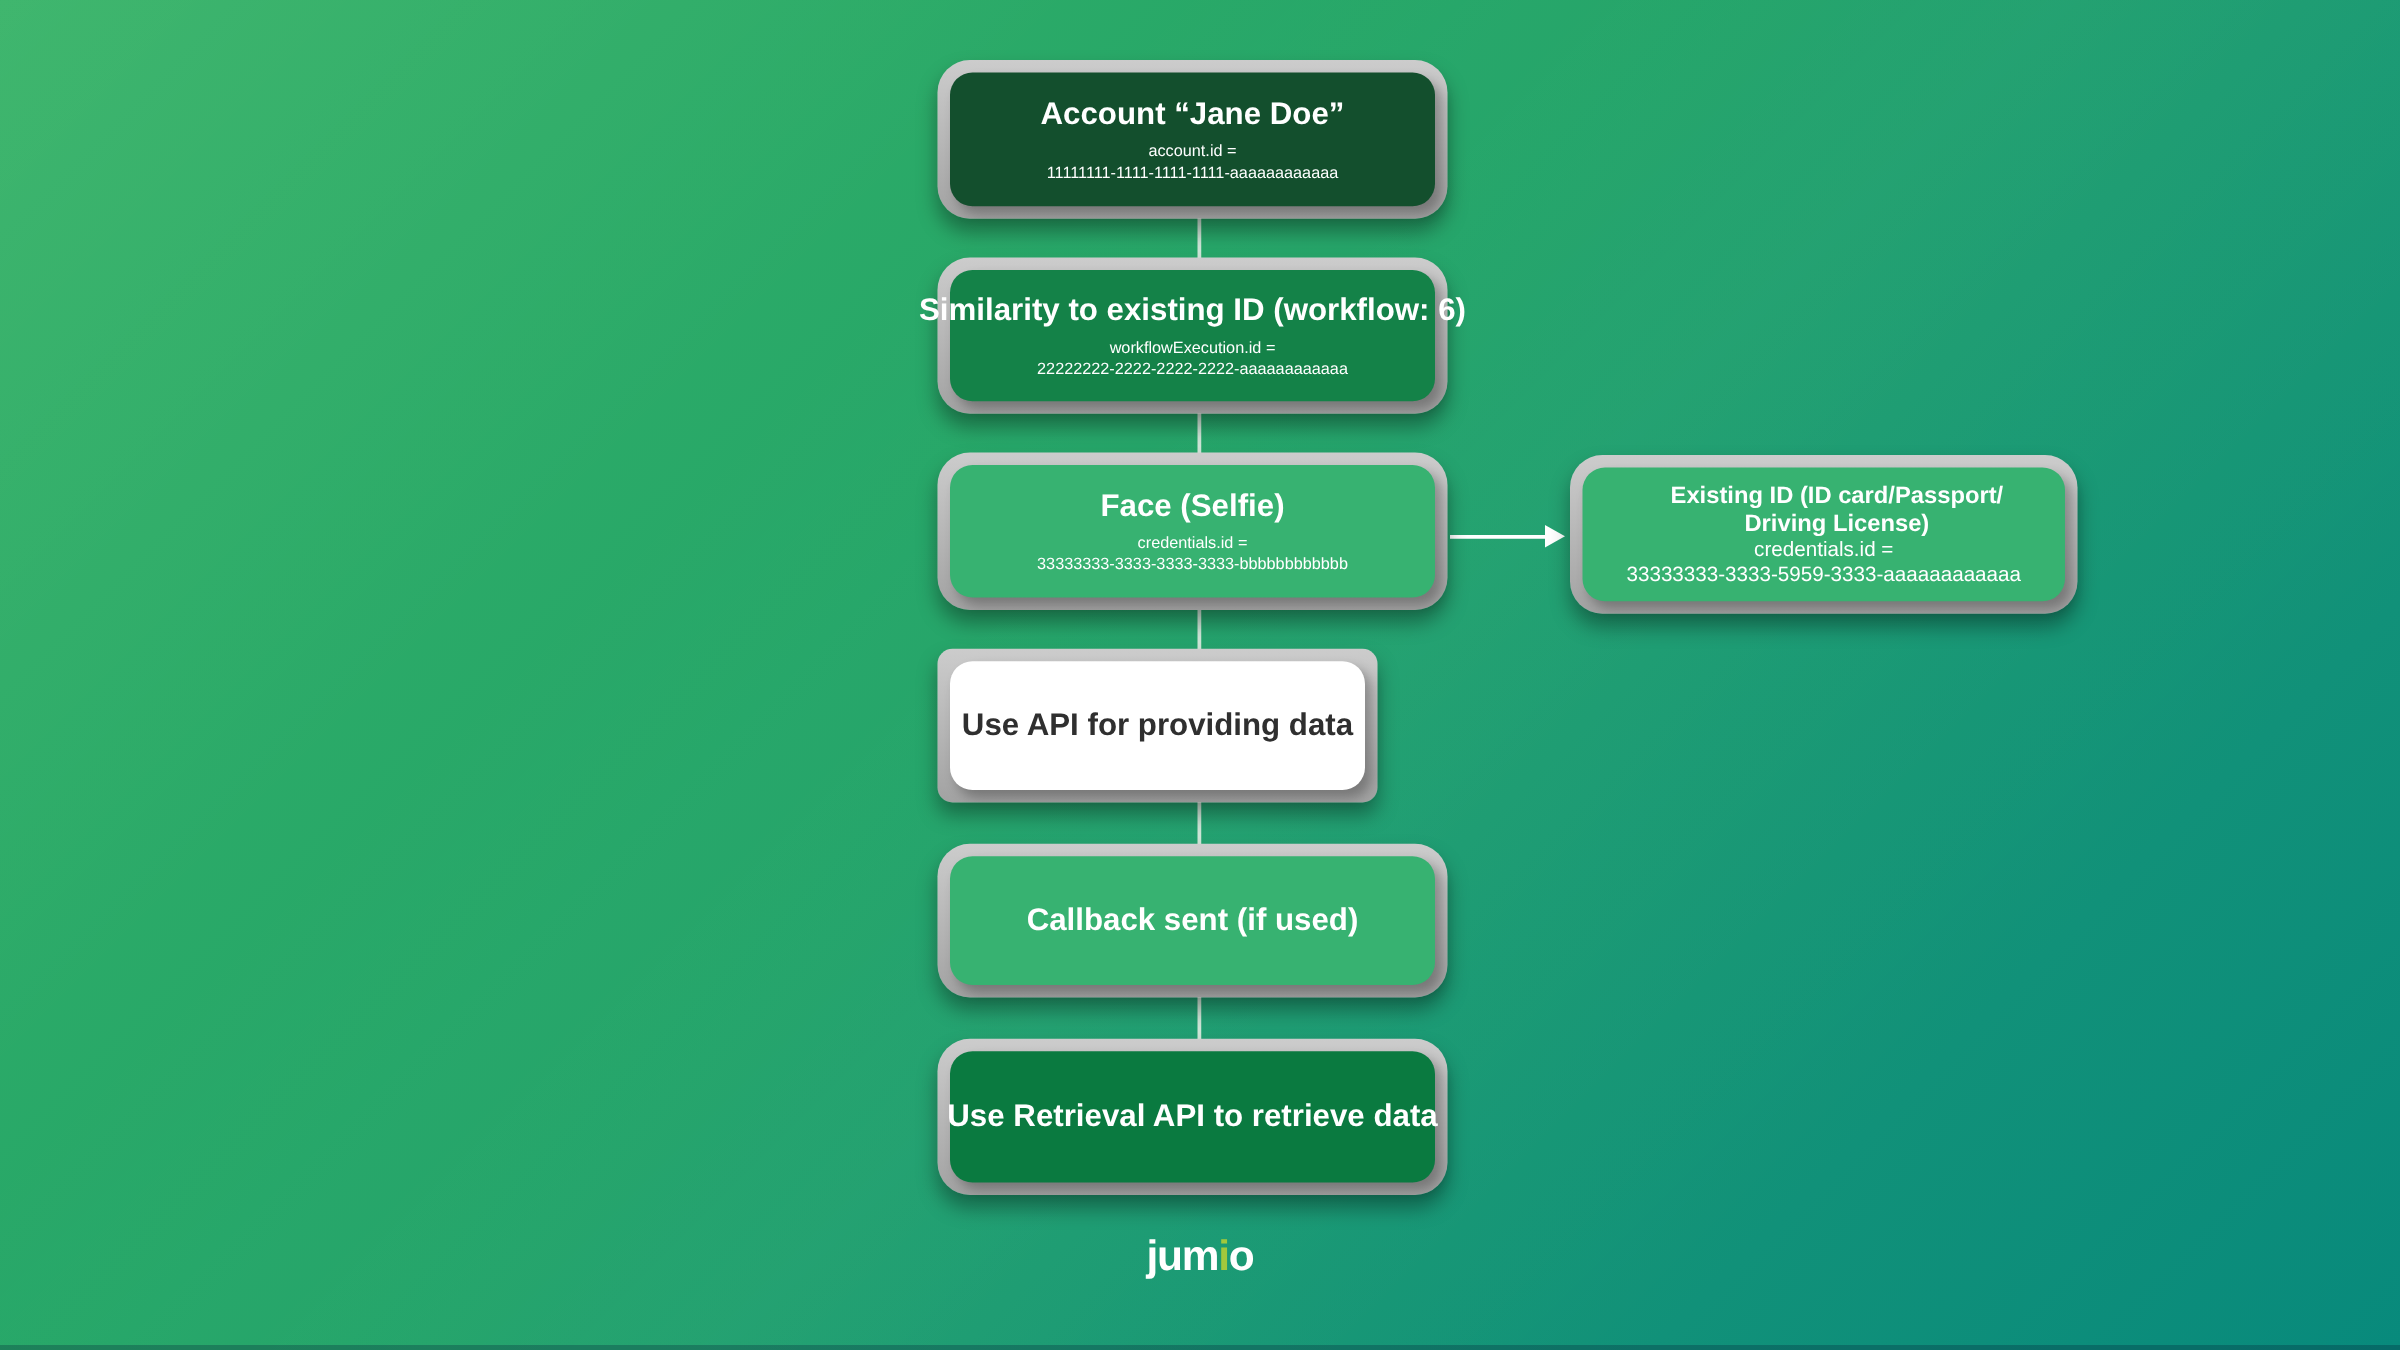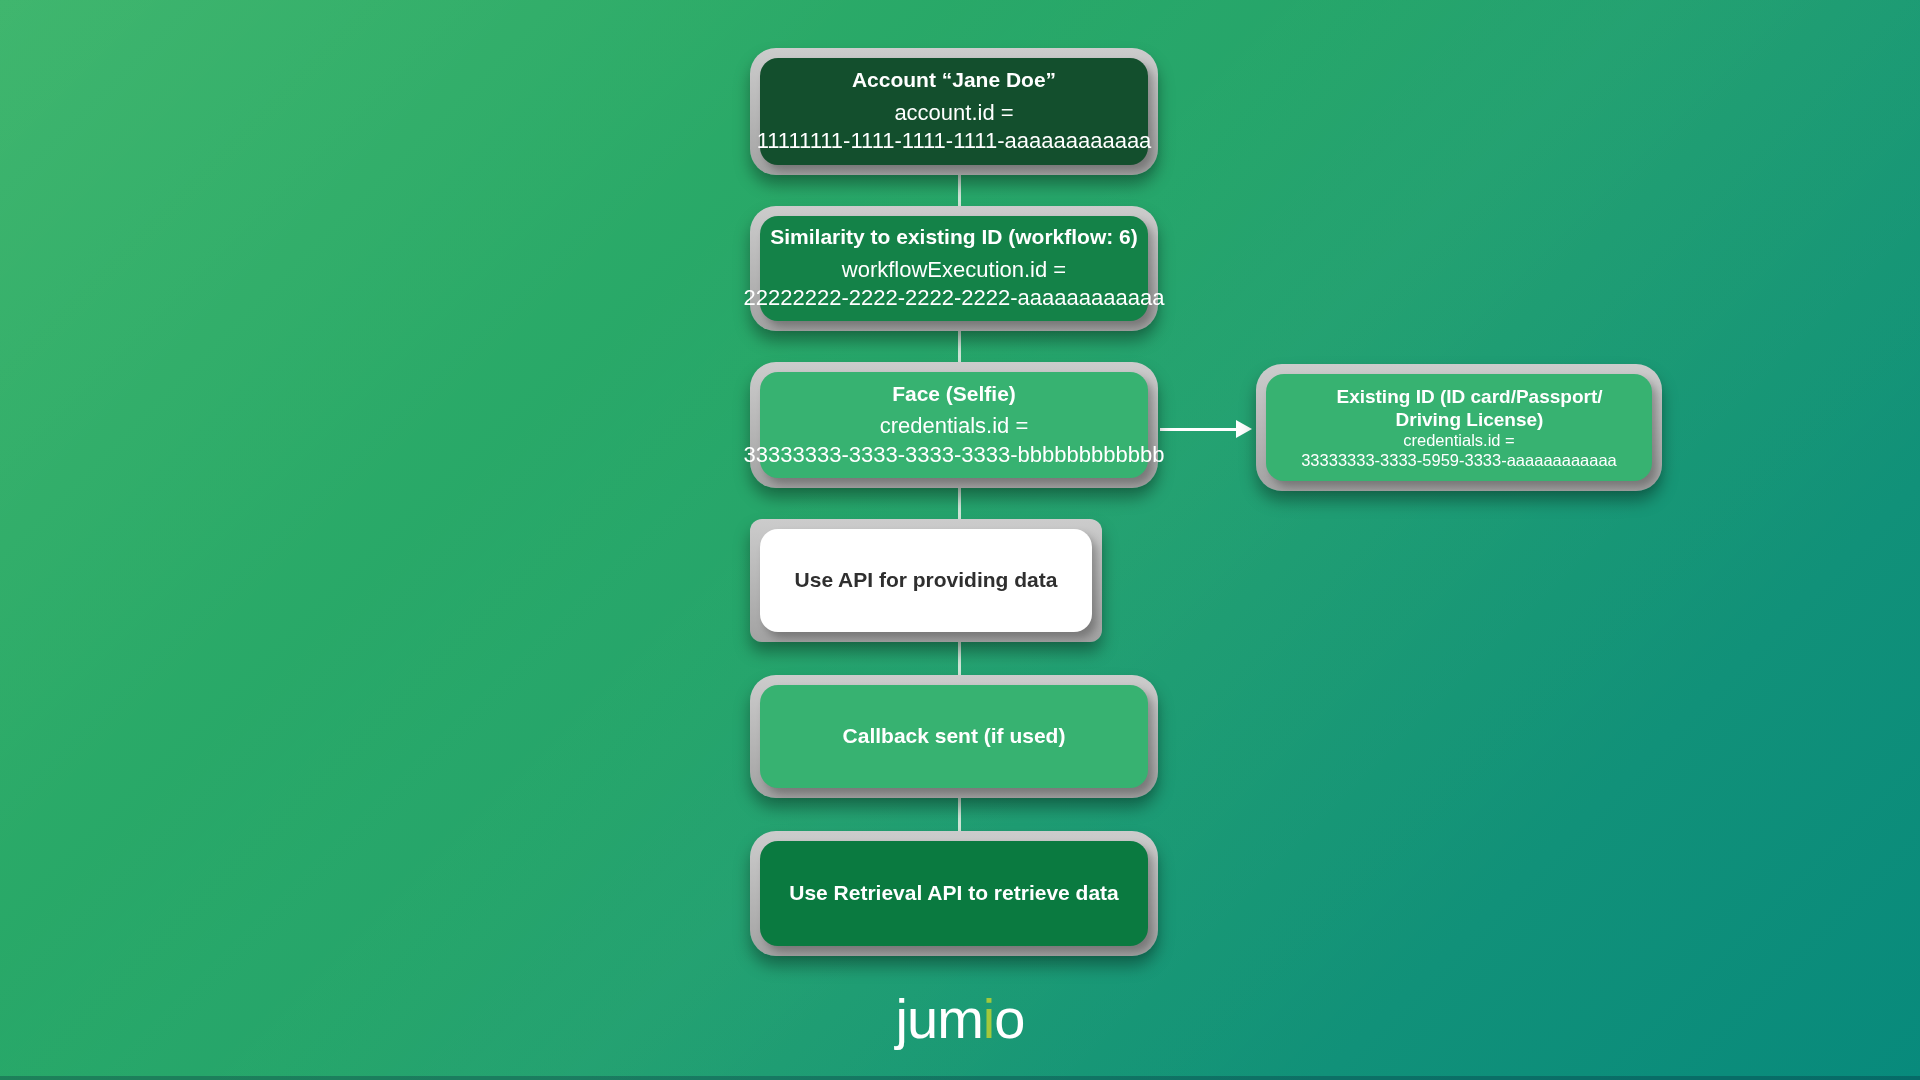--- a/index.html
+++ b/index.html
@@ -30,22 +30,22 @@
     box-shadow: 0 10px 16px rgba(0,0,0,0.35);
     box-sizing: border-box;
   }
   .node-inner {
     width: 100%; height: 100%;
     border-radius: 18px;
     box-shadow: 5px 6px 9px rgba(0,0,0,0.28);
     display: flex; flex-direction: column; align-items: center; justify-content: center;
     text-align: center; box-sizing: border-box; padding: 4px 8px;
   }
-  .node-title { font-size: 21px; font-weight: bold; white-space: nowrap; line-height: 1.25; }
-  .node-sub   { font-size: 22px; line-height: 1.3; white-space: nowrap; }
+  .node-title { font-size: 25px; font-weight: bold; white-space: nowrap; line-height: 1.25; }
+  .node-sub   { font-size: 13px; line-height: 1.3; white-space: nowrap; }
   .sub-gap    { margin-top: 5px; }
   .side-title { font-size: 19px; font-weight: bold; line-height: 1.22; white-space: nowrap; margin-left: 21px; }
   .side-sub   { font-size: 16.5px; line-height: 1.18; white-space: nowrap; }
 
   
   .n-account    { left: 750px; top:  48px; width: 408px; height: 127px; }
   .n-similarity { left: 750px; top: 206px; width: 408px; height: 125px; }
   .n-face       { left: 750px; top: 362px; width: 408px; height: 126px; }
   .n-useapi     { left: 750px; top: 519px; width: 352px; height: 123px; border-radius: 12px; }
   .n-callback   { left: 750px; top: 675px; width: 408px; height: 123px; }
@@ -57,21 +57,21 @@
     background: #ffffff; z-index: 0;
   }
   .arrow-head {
     position: absolute; left: 1236px; top: 420px; width: 0; height: 0; z-index: 0;
     border-left: 16px solid #ffffff;
     border-top: 9.5px solid transparent;
     border-bottom: 9.5px solid transparent;
   }
   .logo {
     position: absolute; left: 50%; transform: translateX(-50%);
-    top: 986px; font-size: 56px; font-weight: normal; letter-spacing: -1px;
+    top: 986px; font-size: 34px; font-weight: bold; letter-spacing: -1px;
     color: #ffffff; z-index: 1;
   }
 </style>
 </head>
 <body>
 
 <div class="canvas">
   <div class="sheen"></div>
 
   <div class="vline"></div>

